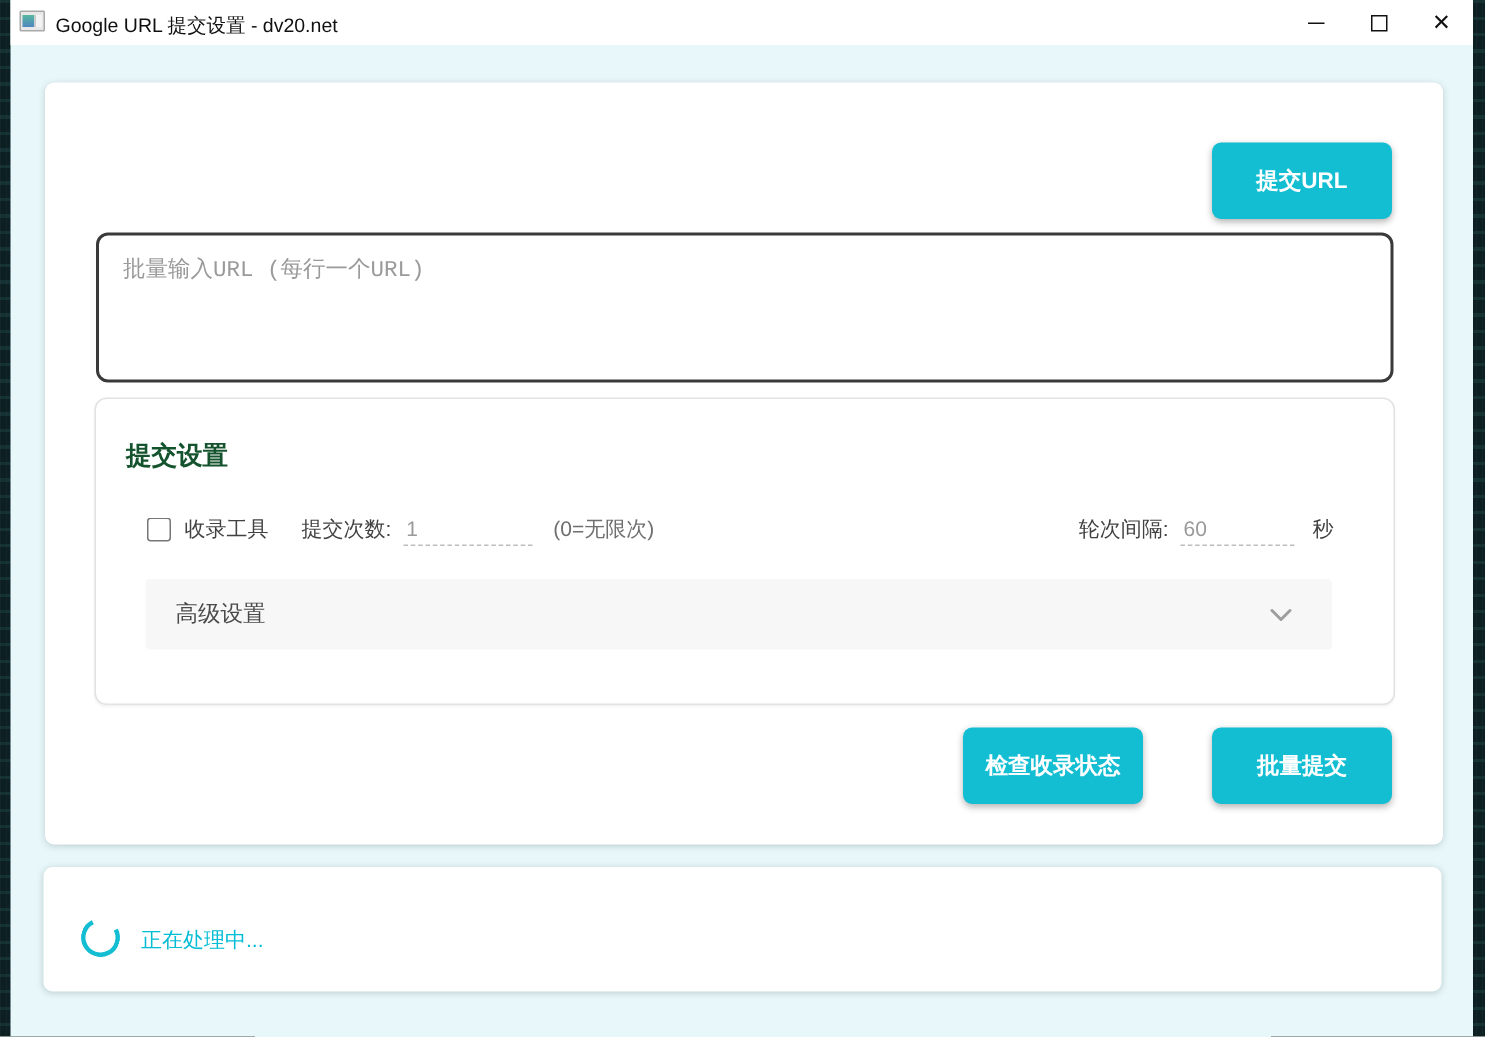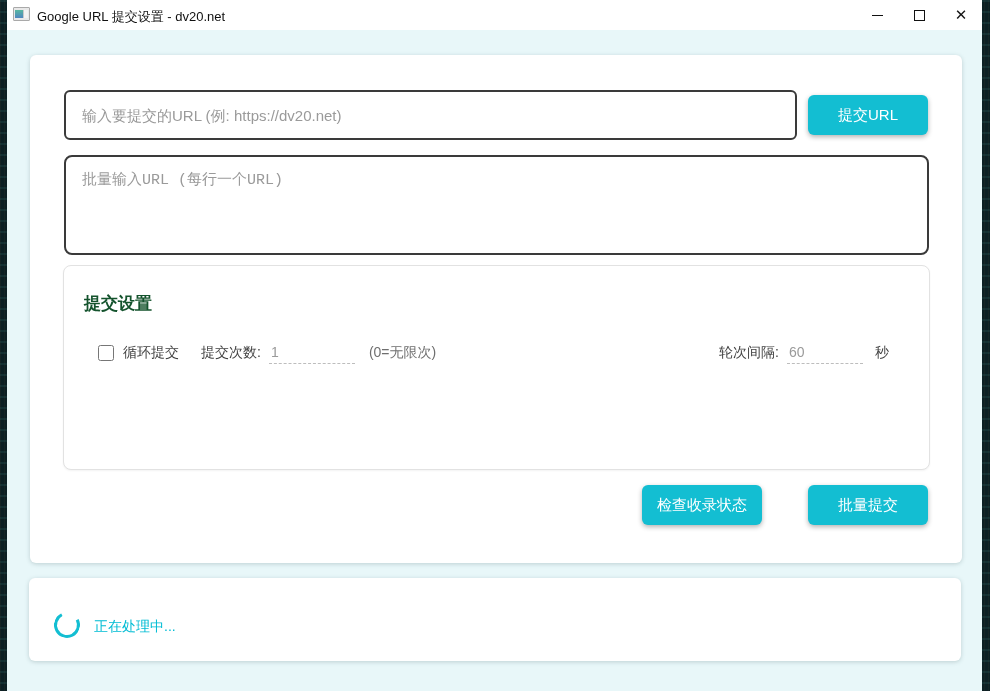--- a/index.html
+++ b/index.html
@@ -53,22 +53,22 @@
   .status-card { left: 22px; top: 578px; width: 932px; height: 83px; }
 
   
   .url-input {
     position: absolute; left: 34px; top: 35px; width: 733px; height: 50px;
     border: 2px solid #3a3a3a; border-radius: 6px; padding: 0 16px;
     font-size: 15px; color: #333; font-family: inherit; background: #fff; outline: none;
   }
   .url-input::placeholder, .batch-textarea::placeholder { color: #9a9a9a; opacity: 1; }
   .btn {
-    position: absolute; width: 120px; height: 40px; border: none; border-radius: 6px;
-    background: #13bed2; color: #ffffff; font-size: 15px; font-weight: normal;
+    position: absolute; width: 120px; height: 51px; border: none; border-radius: 6px;
+    background: #13bed2; color: #ffffff; font-size: 15px; font-weight: bold;
     font-family: inherit; box-shadow: 0 2px 5px rgba(0,0,0,0.30); cursor: pointer;
   }
   .submit-url-btn { left: 778px; top: 40px; }
   .check-status-btn { left: 612px; top: 430px; }
   .batch-submit-btn { left: 778px; top: 430px; }
 
   
   .batch-textarea {
     position: absolute; left: 34px; top: 100px; width: 865px; height: 100px;
     border: 2px solid #3a3a3a; border-radius: 8px; padding: 13px 16px;
@@ -135,43 +135,50 @@
           <span class="box"></span>
         </div>
       <div class="win-btn close-btn">
           <span>✕</span>
         </div>
     </div>
   </div>
 
   <div class="card main-card">
 
-    <input class="url-input" type="text" placeholder="输入要提交的URL (例: https://dv20.net)" style="">
 
     <button class="btn submit-url-btn">提交URL</button>
 
     <textarea class="batch-textarea" placeholder="批量输入URL (每行一个URL)" style=""></textarea>
 
     <div class="settings-panel">
       <div class="settings-title">提交设置</div>
 
       <div class="settings-row">
         <input type="checkbox" class="loop-checkbox" style="">
-        <span class="loop-label">循环提交</span>
+        <span class="loop-label">收录工具</span>
         <span class="count-label">提交次数:</span>
         <input type="text" class="inline-input" value="1" style="">
         <span class="count-hint">(0=无限次)</span>
 
         <span class="interval-group">
           <span class="interval-label">轮次间隔:</span>
           <input type="text" class="inline-input interval-input" value="60" style="">
           <span class="interval-unit">秒</span>
         </span>
       </div>
 
+      <div class="advanced-bar">
+        <span class="advanced-label">高级设置</span>
+        <span class="chevron">
+          <svg width="16" height="10" viewBox="0 0 16 10">
+              <polyline points="2,2 8,8 14,2" fill="none" stroke="#9e9e9e" stroke-width="2" stroke-linecap="round" stroke-linejoin="round"></polyline>
+            </svg>
+        </span>
+      </div>
     </div>
 
     <button class="btn check-status-btn">检查收录状态</button>
 
     <button class="btn batch-submit-btn">批量提交</button>
   </div>
 
   <div class="card status-card">
     <div class="spinner"></div>
     <div class="processing-text">正在处理中...</div>

